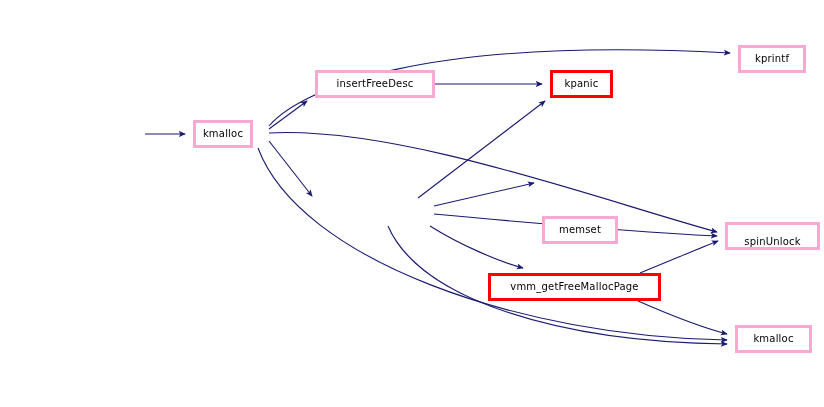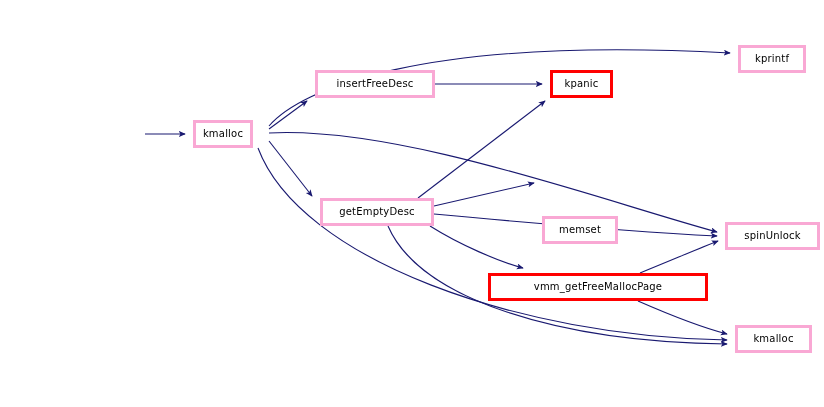--- a/index.html
+++ b/index.html
@@ -85,33 +85,30 @@
   </div>
 
   <div class="node highlight" style="left:550px; top:70px; width:63px; height:28px;">
     <span class="node-label">kpanic</span>
   </div>
 
   <div class="node" style="left:738px; top:45px; width:68px; height:28px;">
     <span class="node-label">kprintf</span>
   </div>
 
-  <div class="node" style="left:320px; top:198px; width:114px; height:28px;">
-    <span class="node-label">getEmptyDesc</span>
-  </div>
 
   <div class="node" style="left:542px; top:172px; width:76px; height:28px;margin-top:44px;">
     <span class="node-label">memset</span>
   </div>
 
-  <div class="node" style="left:725px; top:222px; width:95px; height:28px;">
+  <div class="node" style="left:725px; top:222px; width:95px; height:28px;align-items:flex-end;">
     <span class="node-label">spinUnlock</span>
   </div>
 
-  <div class="node highlight" style="left:488px; top:273px; width:220px; height:28px;">
+  <div class="node highlight" style="left:488px; top:273px; width:173px; height:28px;">
     <span class="node-label">vmm_getFreeMallocPage</span>
   </div>
 
   <div class="node" style="left:735px; top:325px; width:77px; height:28px;">
     <span class="node-label">kmalloc</span>
   </div>
 
 </div>
 
 </body></html>

